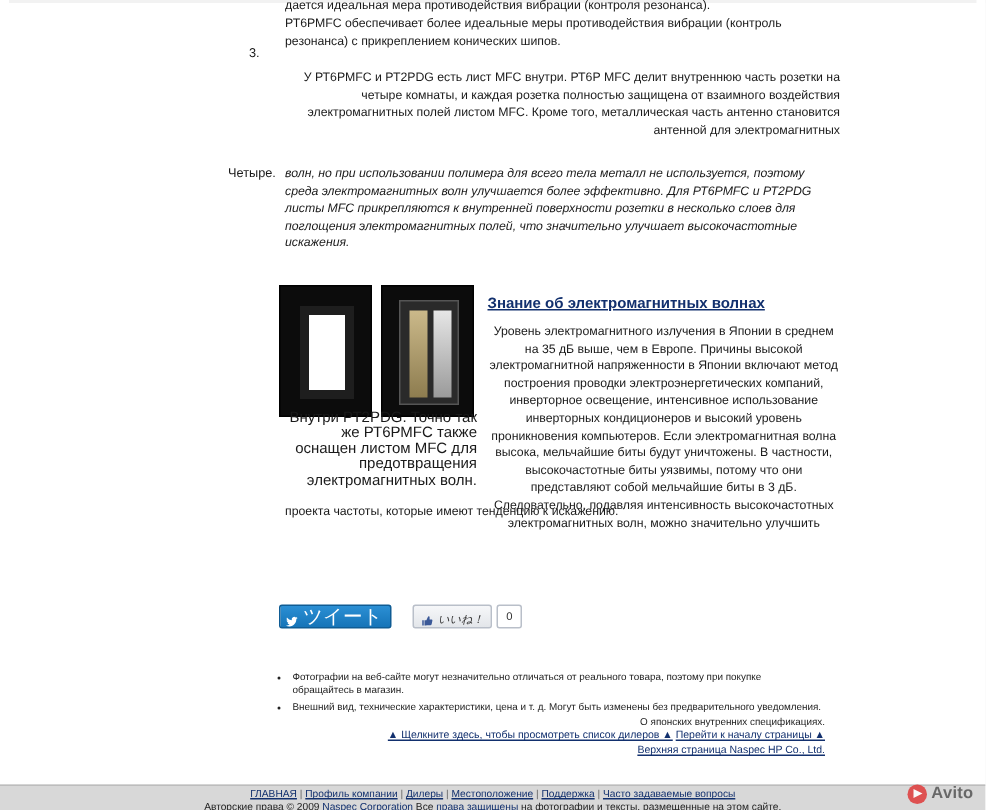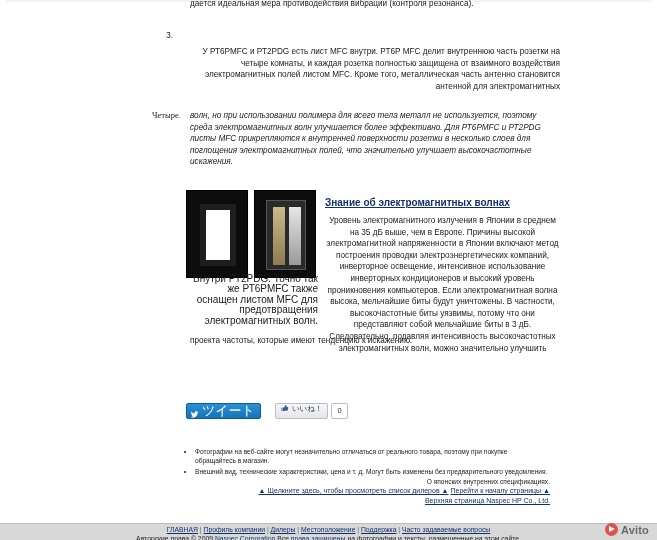--- a/index.html
+++ b/index.html
@@ -42,21 +42,21 @@
   }
   .textcol p {
     margin: 0 0 0 0;
   }
   .marker {
     position: absolute;
     font-size: 8.5px;
     color: #1a1a1a;
   }
   .marker.m3 { left: 166px; top: 30px; }
-  .marker.m4 { left: 152px; top: 110px; font-family: Liberation Serif, serif; }
+  .marker.m4 { left: 152px; top: 110px; }
 
   .para-a { position: absolute; left: 190px; top: -2px; width: 370px; }
   .para-b { position: absolute; left: 190px; top: 10px; width: 370px; }
   .para-c { position: absolute; left: 190px; top: 46px; width: 370px; text-align: right; }
 
   
   .photos {
     position: absolute;
     left: 186px;
     top: 190px;
@@ -174,29 +174,30 @@
     display: inline-block;
   }
   .btn-like {
     display: flex;
     align-items: center;
     height: 14px;
     gap: 0;
   }
   .btn-like .lk {
     display: flex;
-    align-items: flex-start;
+    align-items: flex-end;
     gap: 3px;
     height: 14px;
     padding: 0 5px;
     background: linear-gradient(180deg,#f6f7f9,#e3e6ea);
     border: 1px solid #b9bfc9;
     border-radius: 2px;
     font-size: 7.5px;
     color: #333;
+    font-style: italic;
   }
   .btn-like .cnt {
     margin-left: 3px;
     height: 14px;
     line-height: 14px;
     padding: 0 5px;
     background: #fff;
     border: 1px solid #b9bfc9;
     border-radius: 2px;
     font-size: 7.5px;
@@ -281,21 +282,21 @@
   }
   .edge-left { left: 0; }
   .edge-right { right: 0; }
 
   
   .watermark {
     position: absolute;
     right: 8px;
     bottom: 4px;
     display: flex;
-    align-items: center;
+    align-items: flex-start;
     gap: 3px;
     opacity: 0.85;
   }
   .watermark .dot {
     width: 13px; height: 13px;
     border-radius: 50%;
     background: #e03a3a;
     position: relative;
   }
   .watermark .dot:after {
@@ -328,20 +329,21 @@
   <div class="edge-right"></div>
 
   <div class="content">
 
     <div class="textcol para-a">дается идеальная мера противодействия вибрации (контроля резонанса).</div>
 
     <div class="marker m3">3.</div>
     <div class="marker m4">Четыре.</div>
 
     <div class="textcol para-b">
+      <p>РТ6РМFC обеспечивает более идеальные меры противодействия вибрации (контроль резонанса) с прикреплением конических шипов.</p>
     </div>
 
     <div class="textcol para-c">
       <p>У РТ6РМFC и РТ2РDG есть лист МFC внутри. РТ6Р МFC делит внутреннюю часть розетки на четыре комнаты, и каждая розетка полностью защищена от взаимного воздействия электромагнитных полей листом МFC. Кроме того, металлическая часть антенно становится антенной для электромагнитных</p>
     </div>
 
     <div class="textcol" style="top:110px;left:190px;font-style:italic;">
       <p>волн, но при использовании полимера для всего тела металл не используется, поэтому среда электромагнитных волн улучшается более эффективно. Для РТ6РМFC и РТ2РDG листы МFC прикрепляются к внутренней поверхности розетки в несколько слоев для поглощения электромагнитных полей, что значительно улучшает высокочастотные искажения.</p>
     </div>
 

